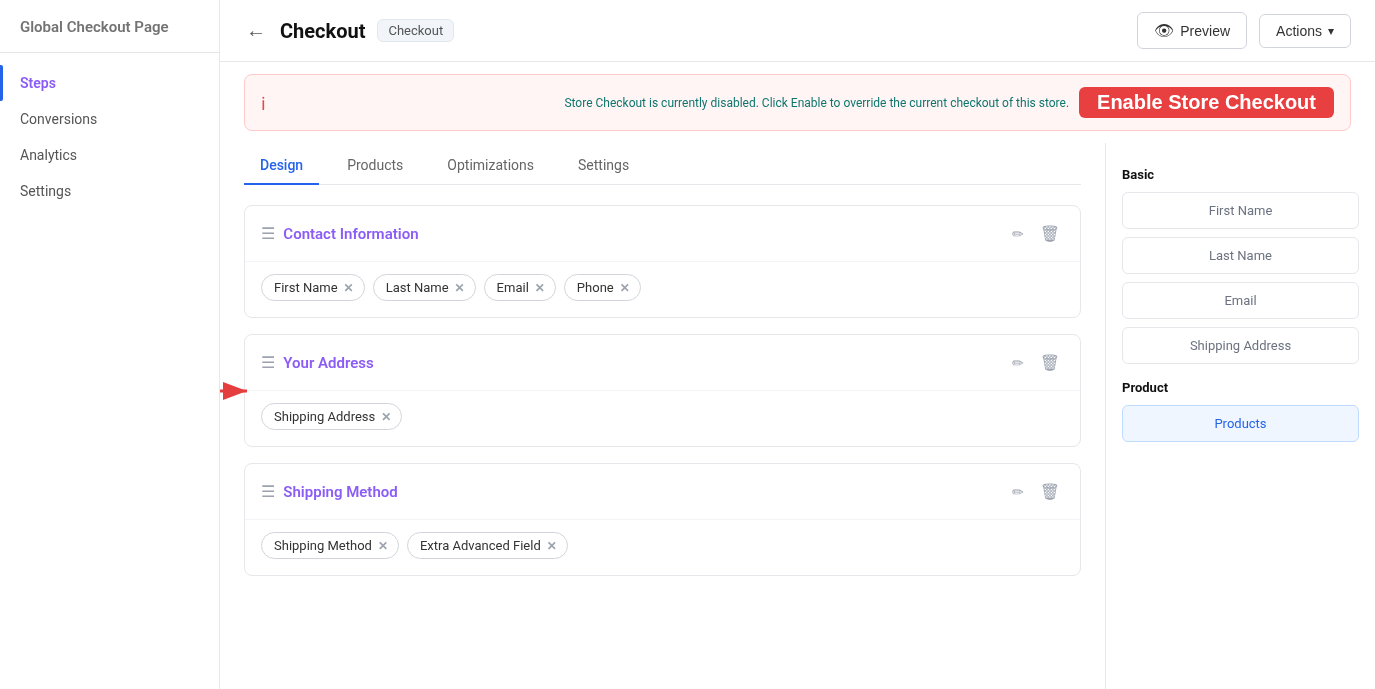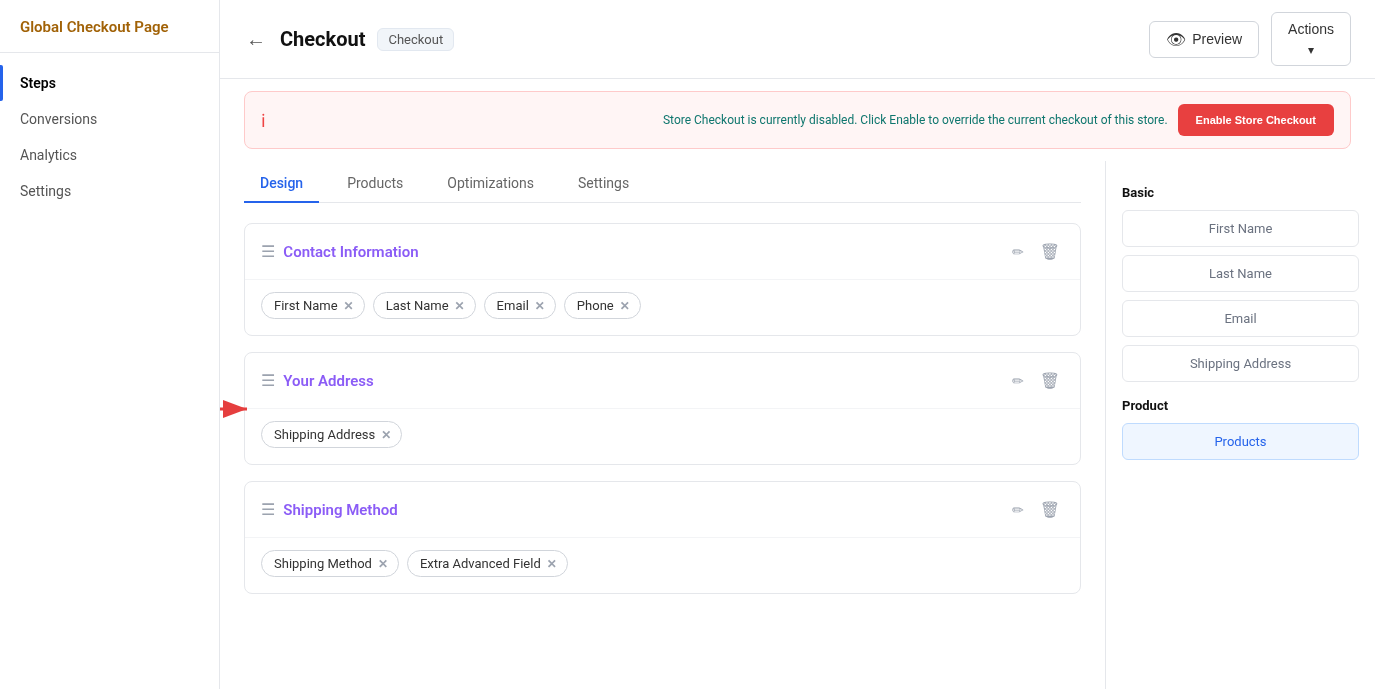--- a/index.html
+++ b/index.html
@@ -2,43 +2,43 @@
 <html><head>
   <meta charset="utf-8">
   <style>
     * { box-sizing: border-box; margin: 0; padding: 0; }
     body { font-family: -apple-system, BlinkMacSystemFont, 'Segoe UI', Roboto, sans-serif; background: #fff; color: #333; font-size: 14px; }
 
     .app-layout { display: flex; height: 689px; overflow: hidden; }
 
     
     .sidebar { width: 220px; border-right: 1px solid #e5e7eb; padding: 0; flex-shrink: 0; }
-    .sidebar-title { font-size: 15px; font-weight: 600; color: #a16207; padding: 18px 20px 16px 20px; border-bottom: 1px solid #e5e7eb; }
+    .sidebar-title { font-size: 15px; font-weight: 600; color: #737373; padding: 18px 20px 16px 20px; border-bottom: 1px solid #e5e7eb; }
     .sidebar-nav { padding: 12px 0; }
     .sidebar-item { padding: 10px 20px; cursor: pointer; color: #555; font-size: 14px; position: relative; }
-    .sidebar-item.active { color: #000000; font-weight: 600; }
+    .sidebar-item.active { color: #8b5cf6; font-weight: 600; }
     .sidebar-item.active::before { content: ''; position: absolute; left: 0; top: 0; bottom: 0; width: 3px; background: #2563eb; border-radius: 0 2px 2px 0; }
 
     
     .main-content { flex: 1; display: flex; flex-direction: column; overflow: hidden; }
 
     
     .top-header { display: flex; align-items: center; padding: 12px 24px; border-bottom: 1px solid #e5e7eb; gap: 12px; }
     .back-btn { background: none; border: none; cursor: pointer; display: flex; align-items: center; color: #555; font-size: 20px; padding: 2px; }
     .page-title { font-size: 20px; font-weight: 700; color: #111; }
     .page-badge { background: #f1f5f9; border: 1px solid #e2e8f0; border-radius: 6px; padding: 3px 10px; font-size: 13px; color: #555; }
     .header-spacer { flex: 1; }
     .preview-btn { display: flex; align-items: center; gap: 6px; border: 1px solid #d1d5db; border-radius: 6px; background: #fff; padding: 8px 16px; font-size: 14px; color: #333; cursor: pointer; }
-    .actions-btn { display: flex; align-items: center; gap: 6px; border: 1px solid #d1d5db; border-radius: 6px; background: #fff; padding: 8px 16px; font-size: 14px; color: #333; cursor: pointer; font-weight: 500; flex-direction: column; }
+    .actions-btn { display: flex; align-items: center; gap: 6px; border: 1px solid #d1d5db; border-radius: 6px; background: #fff; padding: 8px 16px; font-size: 14px; color: #333; cursor: pointer; font-weight: 500; }
 
     
     .alert-banner { display: flex; align-items: center; margin: 12px 24px; padding: 12px 16px; background: #fff5f5; border: 1px solid #fecaca; border-radius: 8px; gap: 10px; }
     .alert-icon { color: #ef4444; font-size: 18px; flex-shrink: 0; }
     .alert-text { flex: 1; color: #0f766e; font-size: 12px; text-align: right; }
-    .enable-btn { background: #e84040; color: #fff; border: none; border-radius: 6px; padding: 10px 18px; font-size: 11px; font-weight: 600; cursor: pointer; white-space: nowrap; }
+    .enable-btn { background: #e84040; color: #fff; border: none; border-radius: 6px; padding: 4px 18px; font-size: 20px; font-weight: 600; cursor: pointer; white-space: nowrap; }
 
     
     .content-area { display: flex; flex: 1; overflow: hidden; }
 
     
     .design-area { flex: 1; overflow-y: auto; padding: 0 24px 24px 24px; }
 
     
     .tabs { display: flex; gap: 12px; border-bottom: 1px solid #e5e7eb; margin-bottom: 20px; padding-top: 4px; }
     .tab { padding: 10px 16px; font-size: 14px; color: #666; cursor: pointer; border-bottom: 2px solid transparent; margin-bottom: -1px; }

